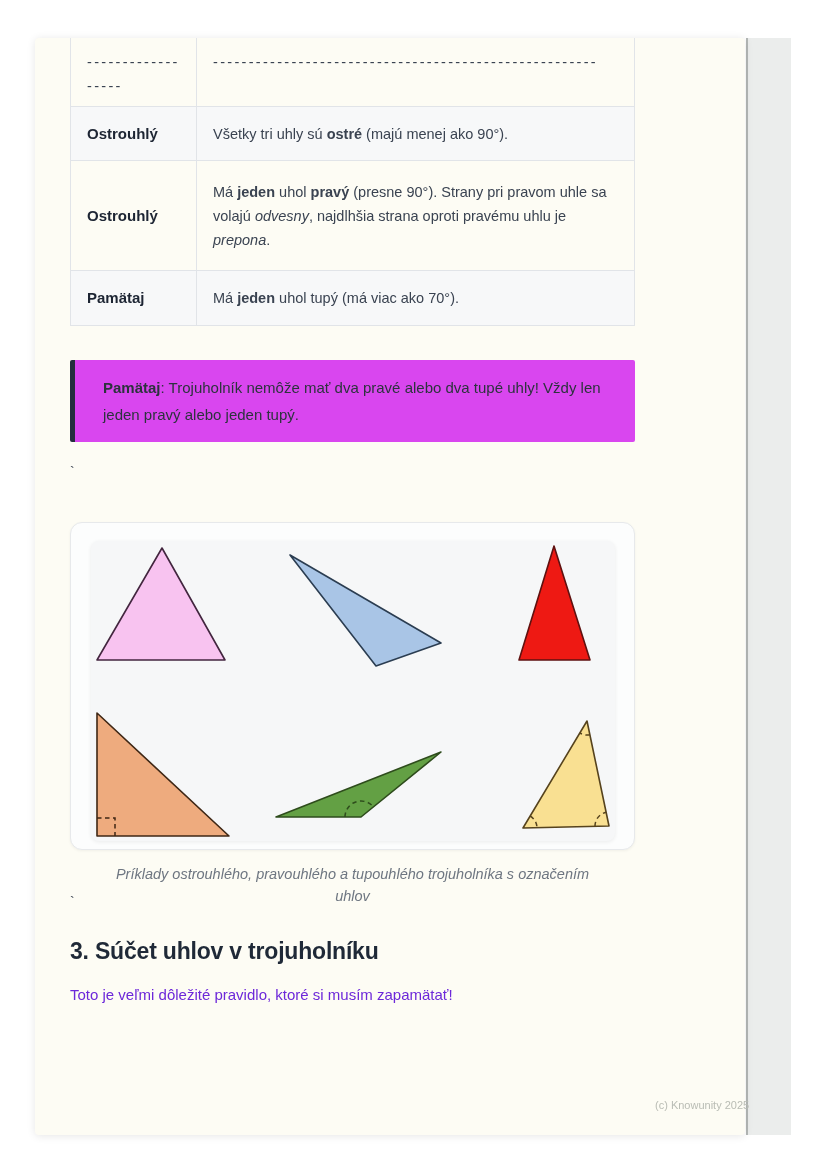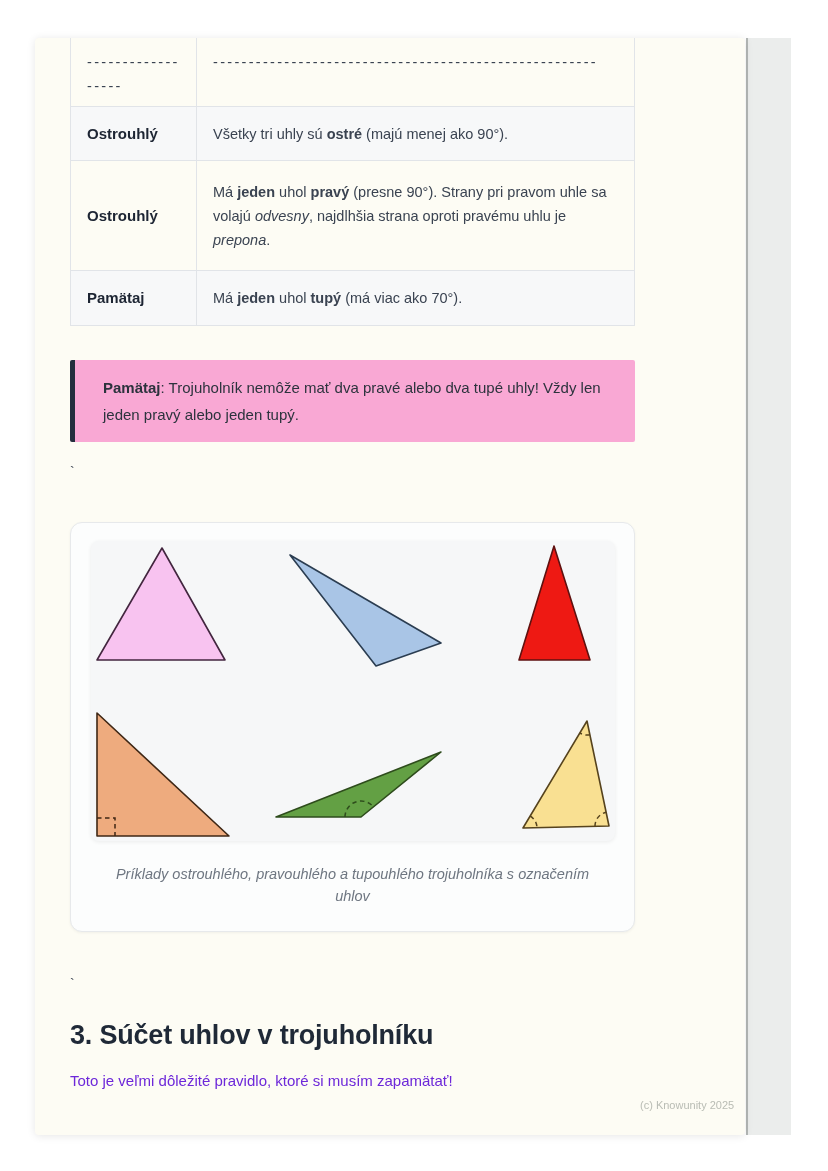--- a/index.html
+++ b/index.html
@@ -38,52 +38,52 @@
   .pre-line { white-space: pre-line; }
   tr.r1 td { height: 66px; }
   tr.r2 td { height: 54px; }
   tr.r3 td { height: 110px; }
   tr.r4 td { height: 55px; }
 
   
   .callout { display: flex; margin-top: 34px; width: 565px; border-radius: 2px; overflow: hidden; }
   .callout-bar { width: 5px; background: #242e3d; flex: 0 0 5px; }
   .callout-body {
-    flex: 1; background: #f9a8d4; padding: 14px 24px 14px 28px;
+    flex: 1; background: #d946ef; padding: 14px 24px 14px 28px;
     font-size: 15px; line-height: 27px; color: #2c333d;
   }
 
   
   .tick { margin-top: 22px; height: 18px; font-size: 14px; color: #3a4351; }
   .tick-2 { margin-top: 44px; }
 
   
   figure.fig-card {
-    margin-top: 40px; width: 565px; height: 410px;
+    margin-top: 40px; width: 565px; height: 328px;
     background: #fcfdfd; border: 1px solid #e7e9eb; border-radius: 12px;
     padding: 18px 20px 0 20px; box-shadow: 0 1px 3px rgba(0,0,0,0.05);
   }
   .figure-panel {
     width: 524px; height: 300px; background: #f6f7f8; border-radius: 8px;
     box-shadow: 0 1px 4px rgba(0,0,0,0.07);
   }
   .figure-panel svg { display: block; width: 524px; height: 300px; }
   figcaption {
     margin: 22px auto 0 auto; width: 505px; text-align: center;
     font-style: italic; font-size: 14.5px; line-height: 22px; color: #6e7681;
   }
 
   
   h2.section-heading {
-    margin-top: 26px; font-size: 27px; font-weight: 700; color: #1f2937; letter-spacing: -0.2px;
+    margin-top: 26px; font-size: 23px; font-weight: 700; color: #1f2937; letter-spacing: -0.2px;
   }
   p.section-intro { margin-top: 19px; font-size: 15px; color: #6d28d9; line-height: 22px; }
 
   .watermark {
-    position: absolute; left: 640px; top: 1099px; z-index: 6;
+    position: absolute; left: 655px; top: 1099px; z-index: 6;
     font-size: 11px; color: #b9bcb4; white-space: nowrap;
   }
 </style>
 </head>
 <body>
 
 <div class="stage">
 
   <div class="page-card">
     <div class="content">
@@ -98,21 +98,21 @@
         <tr class="r2">
           <td class="col-label">Ostrouhlý</td>
           <td><span>Všetky tri uhly sú </span><span style="font-weight: 700;">ostré</span><span> (majú menej ako 90°).</span></td>
         </tr>
         <tr class="r3">
           <td class="col-label">Ostrouhlý</td>
           <td><span>Má </span><span style="font-weight: 700;">jeden</span><span> uhol </span><span style="font-weight: 700;">pravý</span><span> (presne 90°). Strany pri pravom uhle sa volajú </span><span style="font-style: italic;">odvesny</span><span>, najdlhšia strana oproti pravému uhlu je </span><span style="font-style: italic;">prepona</span><span>.</span></td>
         </tr>
         <tr class="r4">
           <td class="col-label">Pamätaj</td>
-          <td><span>Má </span><span style="font-weight: 700;">jeden</span><span> uhol </span><span style="font-weight: 700;">tupý</span><span> (má viac ako 70°).</span></td>
+          <td><span>Má </span><span style="font-weight: 700;">jeden</span><span> uhol </span><span style="font-weight: 400;">tupý</span><span> (má viac ako 70°).</span></td>
         </tr>
       </tbody>
         </table>
 
       <div class="callout">
         <div class="callout-bar"></div>
         <div class="callout-body"><span style="font-weight: 700;">Pamätaj</span><span>: Trojuholník nemôže mať dva pravé alebo dva tupé uhly! Vždy len jeden pravý alebo jeden tupý.</span></div>
       </div>
 
       <div class="tick">`</div>

